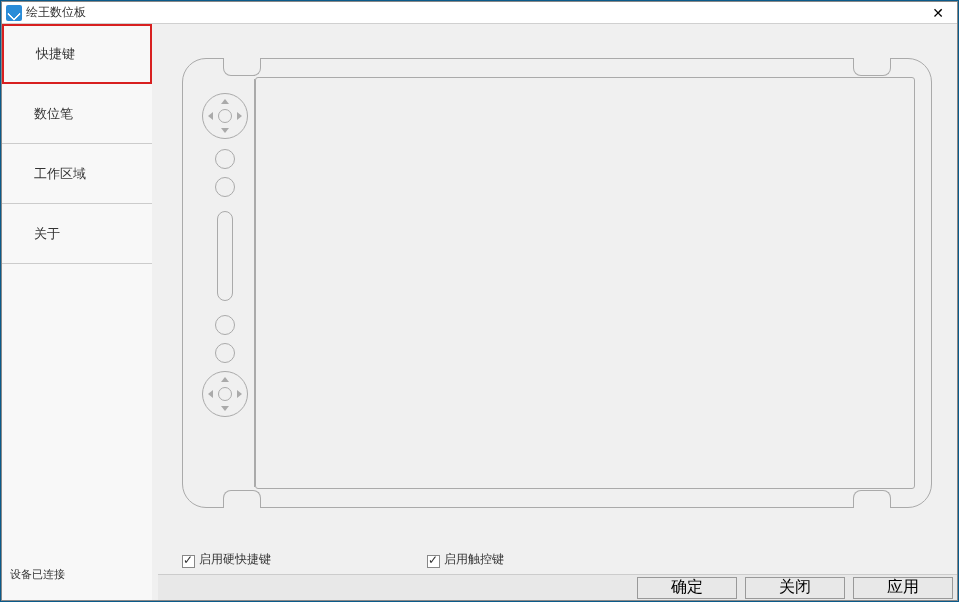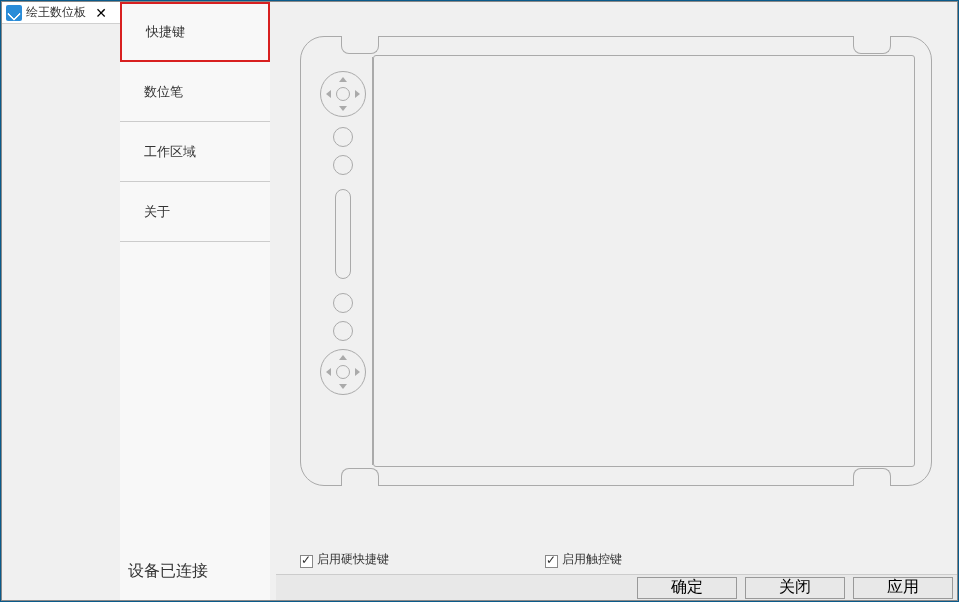--- a/index.html
+++ b/index.html
@@ -11,21 +11,21 @@
       height: 602px;
       overflow: hidden;
     }
     .window {
       width: 957px;
       height: 600px;
       margin: 1px;
       background: #f0f0f0;
       border: 1px solid #888;
       display: flex;
-      flex-direction: row;
+      flex-direction: column;
     }
     .titlebar {
       height: 22px;
       background: #fff;
       display: flex;
       align-items: center;
       padding: 0 4px;
       border-bottom: 1px solid #d0d0d0;
     }
     .titlebar-icon {
@@ -62,21 +62,21 @@
       flex: 1;
       display: flex;
       position: relative;
     }
     .sidebar {
       width: 150px;
       background: #f8f8f8;
     }
     .sidebar-item {
       height: 60px;
-      padding-left: 24px;
+      padding-left: 32px;
       display: flex;
       align-items: center;
       border-bottom: 1px solid #ccc;
       cursor: pointer;
       font-size: 13px;
       color: #333;
     }
     .sidebar-item.selected {
       border: 2px solid #d82020;
     }
@@ -170,21 +170,21 @@
       width: 16px;
       height: 90px;
       border: 1px solid #aaa;
       border-radius: 8px;
       margin: 6px 0 14px 0;
     }
     .status-bar {
       position: absolute;
       left: 8px;
       bottom: 18px;
-      font-size: 16px;
+      font-size: 11px;
       color: #333;
     }
     .checkbox-row {
       position: absolute;
       bottom: 32px;
       left: 30px;
       right: 25px;
       display: flex;
       align-items: center;
       font-size: 12px;

